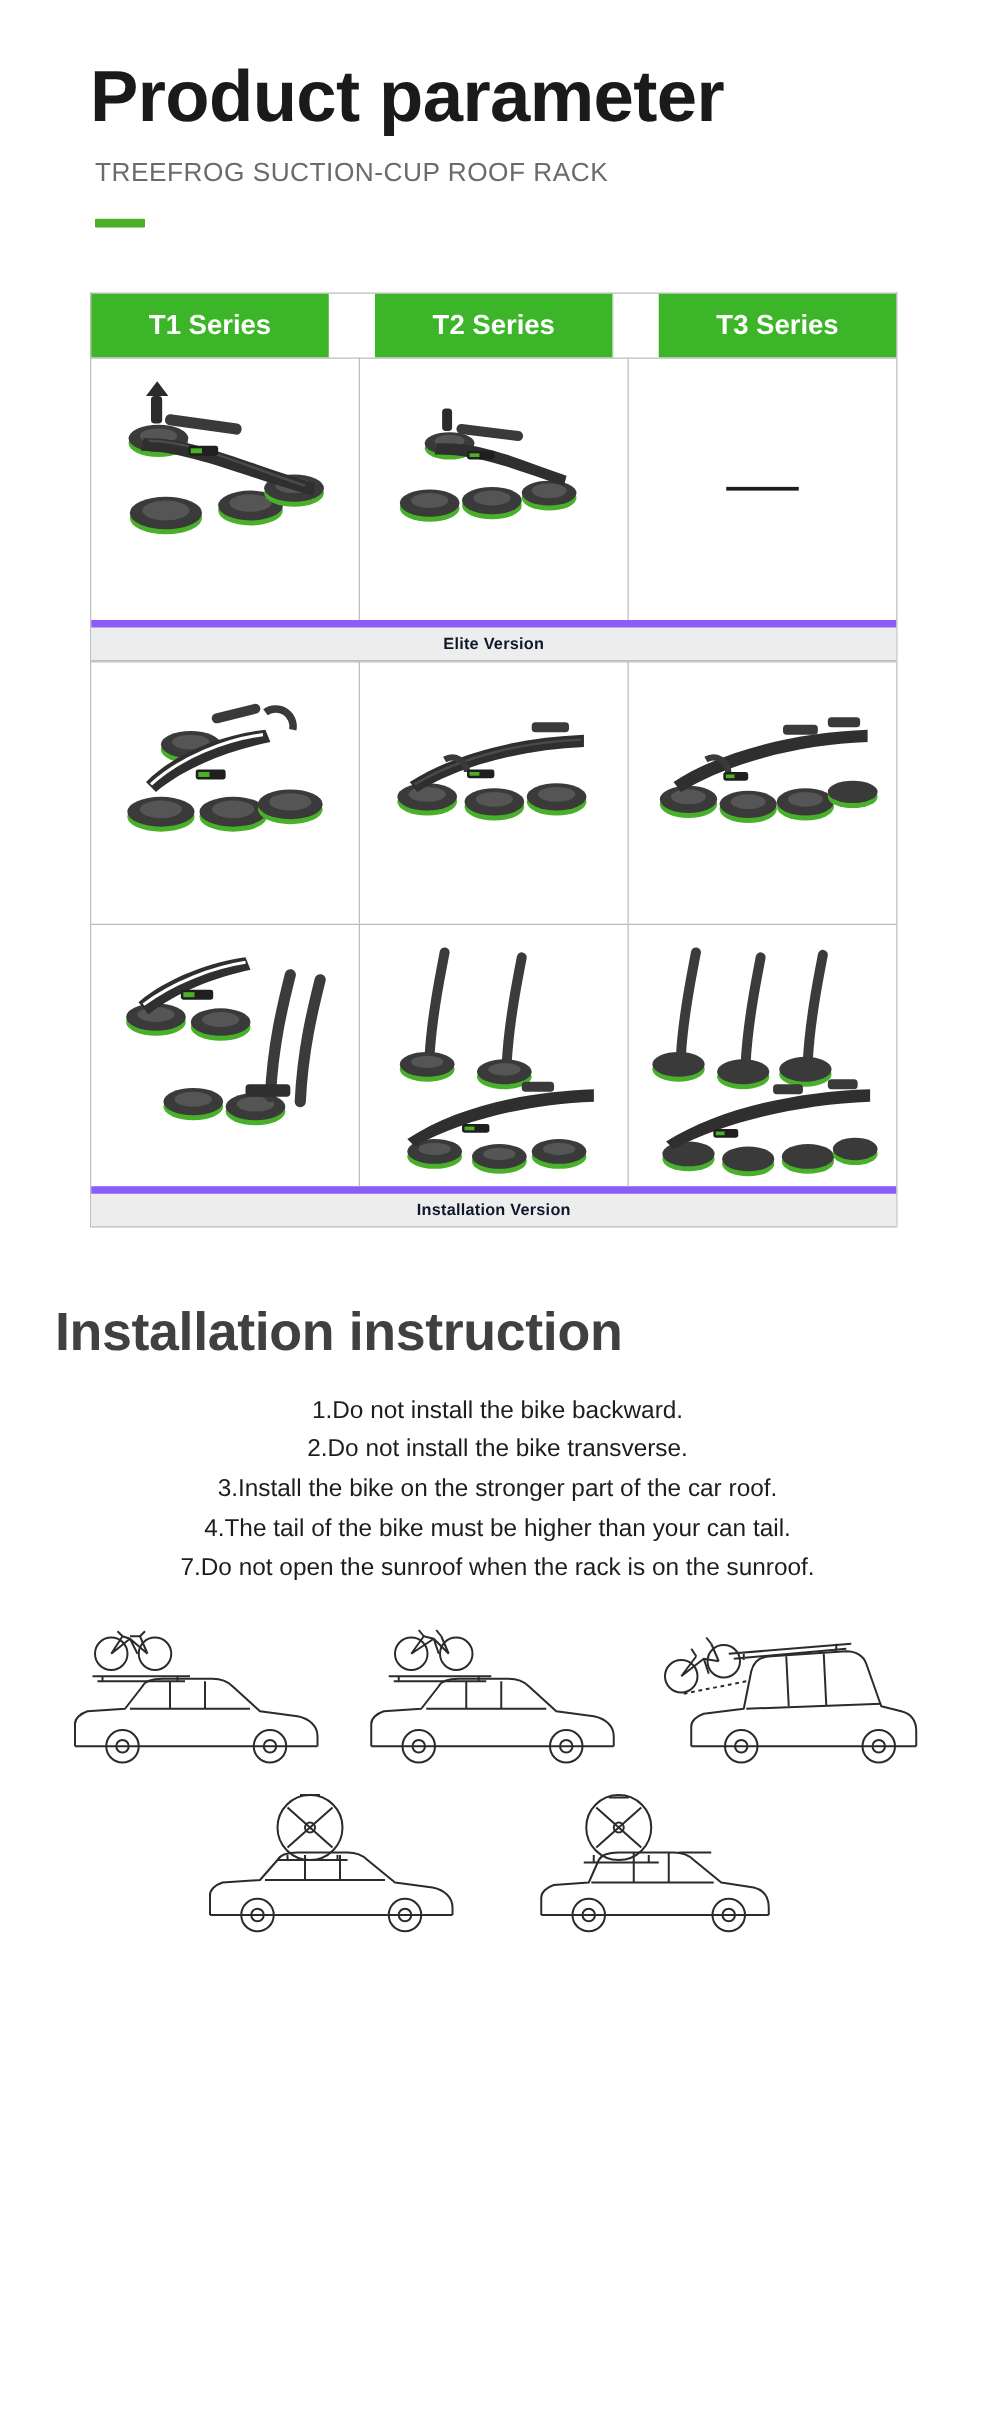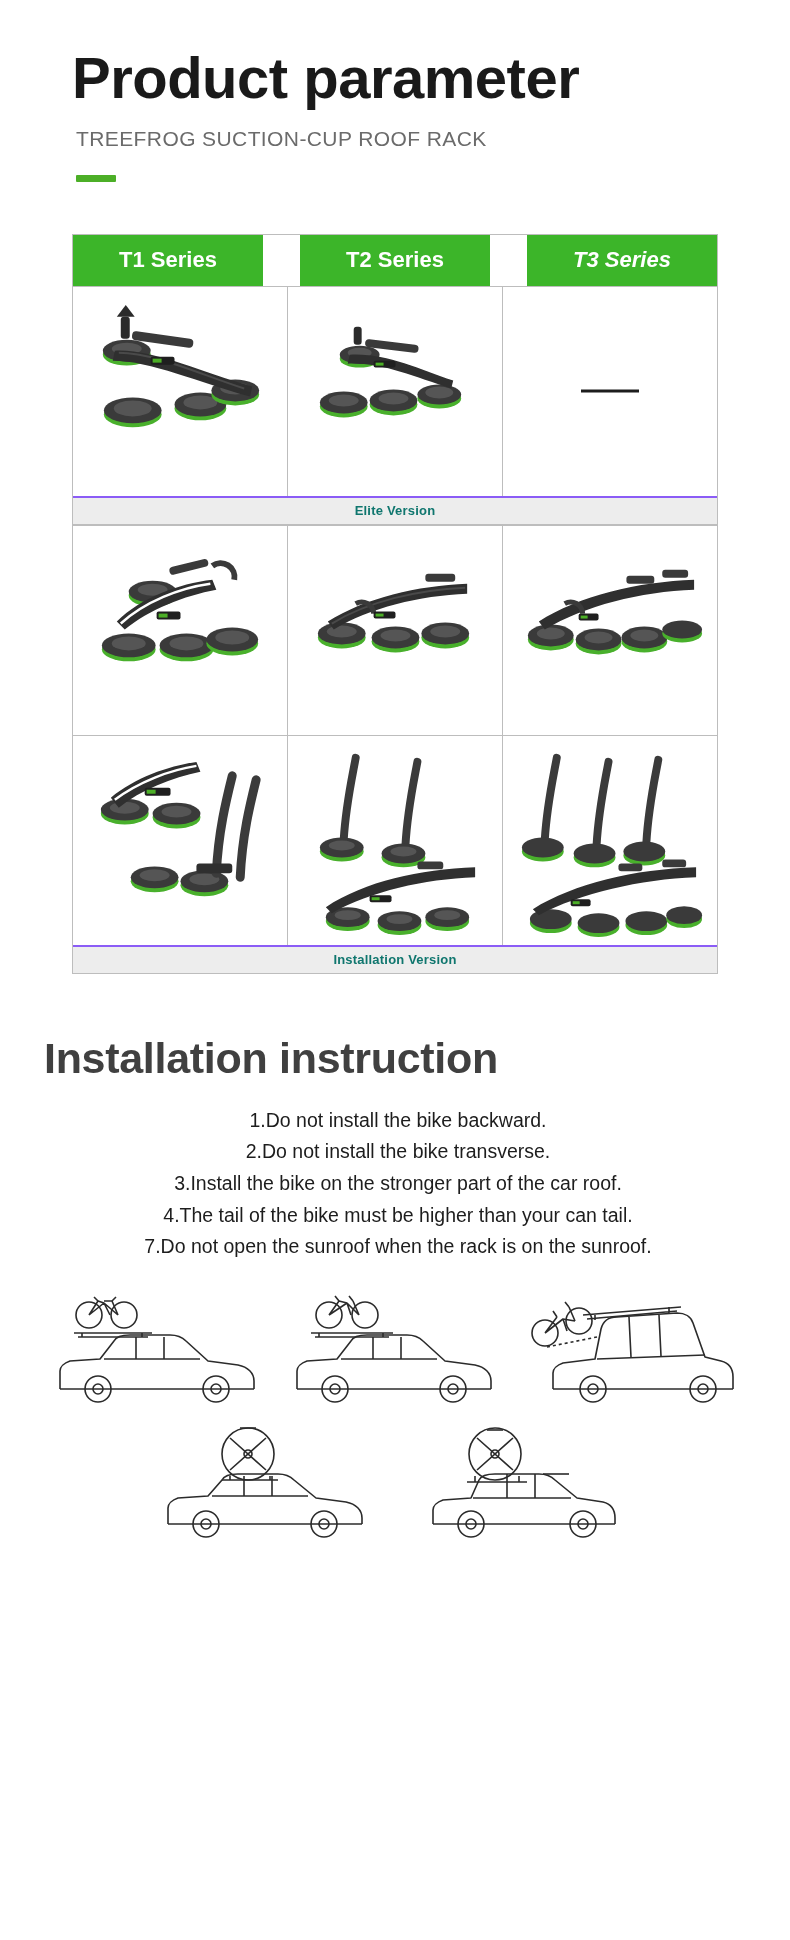--- a/index.html
+++ b/index.html
@@ -49,41 +49,41 @@
   .th {
     flex: 1 1 0;
     background: #3cb529;
     color: #ffffff;
     font-size: 22px;
     font-weight: bold;
     text-align: center;
     padding: 12px 0 13px;
     border-right: 1px solid #ffffff;
   }
-  .th:last-child { border-right: none; font-style: italic; }
+  .th:last-child { border-right: none; }
 
   .row-cells { display: flex; }
   .cell {
     flex: 1 1 0;
     height: 210px;
     border-top: 1px solid #bdbdbd;
     border-right: 1px solid #bdbdbd;
     position: relative;
     overflow: hidden;
   }
   .cell:last-child { border-right: none; }
   .row-label {
-    border-top: 2px solid #8b5cf6;
+    border-top: 6px solid #8b5cf6;
     border-bottom: 1px solid #bdbdbd;
     background: #ededed;
     text-align: center;
     font-size: 13px;
     font-weight: bold;
     letter-spacing: 0.2px;
-    color: #0f766e;
+    color: #0f172a;
     padding: 5px 0 6px;
   }
   .dash {
     position: absolute;
     left: 50%;
     top: 50%;
     width: 58px;
     height: 3px;
     background: #1d1d1d;
     transform: translate(-50%, -50%);

